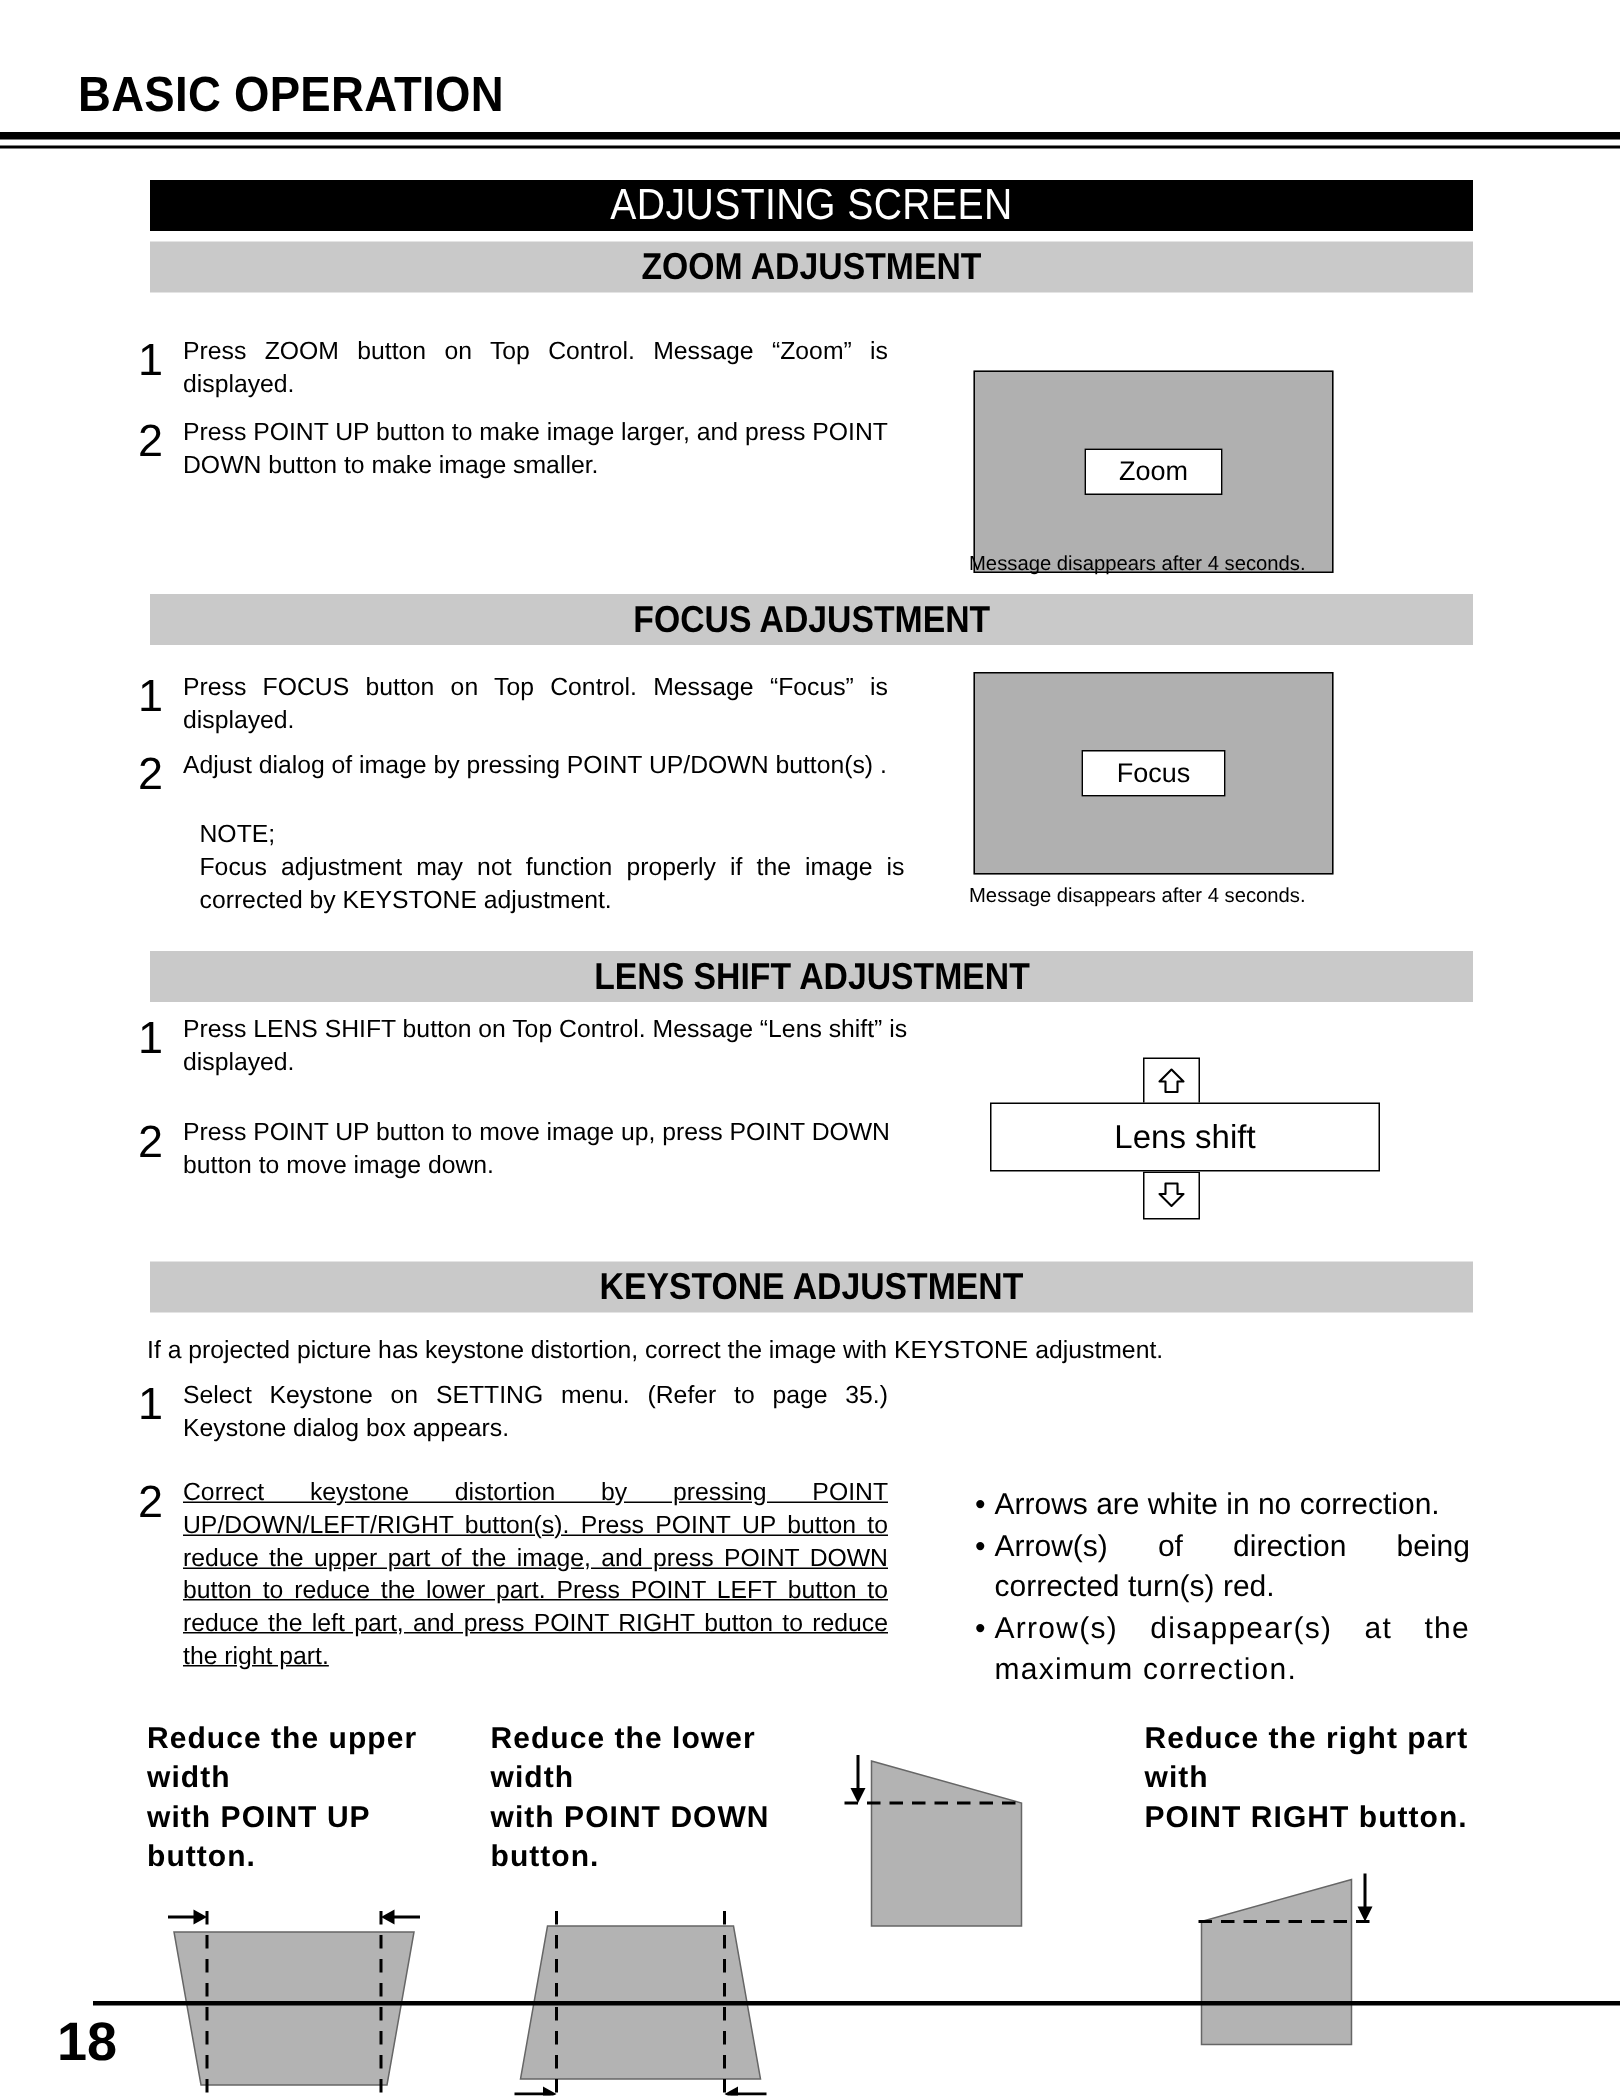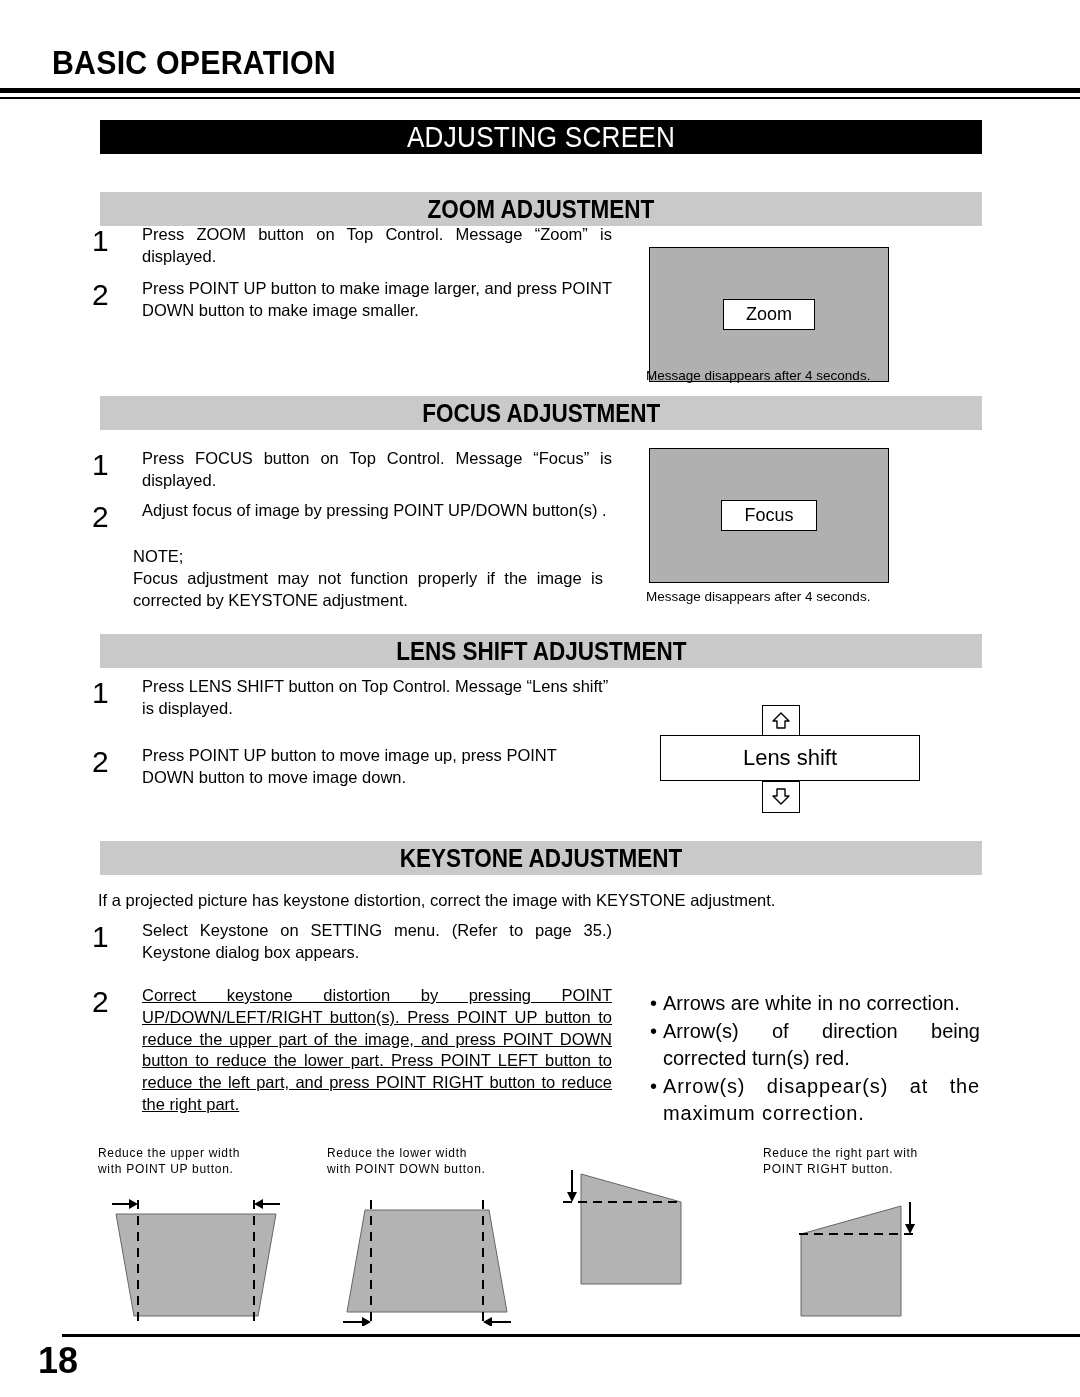--- a/index.html
+++ b/index.html
@@ -79,21 +79,21 @@
     font-size: 30px;
     width: 30px;
     line-height: 1.0;
     flex: 0 0 30px;
     margin-top: 2px;
   }
   .step-body {
     font-size: 16.5px;
     line-height: 1.32;
     text-align: justify;
-    margin-left: 20px;
+    margin-left: 0;
   }
   .step-body.nojust { text-align: left; }
 
   .para {
     position: absolute;
     font-size: 16.5px;
     line-height: 1.32;
   }
   .note {
     position: absolute;
@@ -160,23 +160,24 @@
   .bullets li::before {
     content: "\2022";
     position: absolute;
     left: 0; top: 0;
   }
   .bullets li.spaced { letter-spacing: 0.85px; }
 
   
   .ks-fig { position: absolute; }
   .ks-cap {
-    font-size: 12px;
+    font-size: 20px;
     line-height: 1.32;
     white-space: pre-line;
+    font-weight: bold;
   }
   .ks-cap.tracked { letter-spacing: 0.7px; }
 
   
   .footer-rule {
     position: absolute;
     left: 62px; top: 1334px;
     width: 1018px; height: 3px;
     background: #000;
   }
@@ -191,21 +192,21 @@
 <body>
 
 <div class="page-title">BASIC OPERATION</div>
 <div class="rule-thick"></div>
 <div class="rule-thin"></div>
 
 <div class="banner">
   <span class="banner-text">ADJUSTING SCREEN</span>
 </div>
 
-<div class="section-bar" style="top:192px;">
+<div class="section-bar" style="top:161px;">
   <span>ZOOM ADJUSTMENT</span>
 </div>
 
 <div class="step" style="left:92px; top:224px; width:520px;">
   <div class="step-num">1</div>
   <div class="step-body" style="width:470px;">Press ZOOM button on Top Control. Message “Zoom” is displayed.</div>
 </div>
 
 <div class="step" style="left:92px; top:278px; width:520px;">
   <div class="step-num">2</div>
@@ -221,21 +222,21 @@
   <span>FOCUS ADJUSTMENT</span>
 </div>
 
 <div class="step" style="left:92px; top:448px; width:520px;">
   <div class="step-num">1</div>
   <div class="step-body" style="width:470px;">Press FOCUS button on Top Control. Message “Focus” is displayed.</div>
 </div>
 
 <div class="step" style="left:92px; top:500px; width:520px;">
   <div class="step-num">2</div>
-  <div class="step-body nojust" style="width:480px;">Adjust focus of image by pressing POINT UP/DOWN button(s) .</div>
+  <div class="step-body nojust" style="width:480px;">Adjust dialog of image by pressing POINT UP/DOWN button(s) .</div>
 </div>
 
 <div class="para" style="left:133px; top:546px;">NOTE;</div>
 <div class="note" style="left:133px; top:568px; width:470px;">Focus adjustment may not function properly if the image is corrected by KEYSTONE adjustment.</div>
 
 <div class="osd" style="left:649px; top:448px; width:240px; height:135px;">
   <div class="osd-label">Focus</div>
 </div>
 <div class="osd-caption" style="left:646px; top:589px;">Message disappears after 4 seconds.</div>
 

